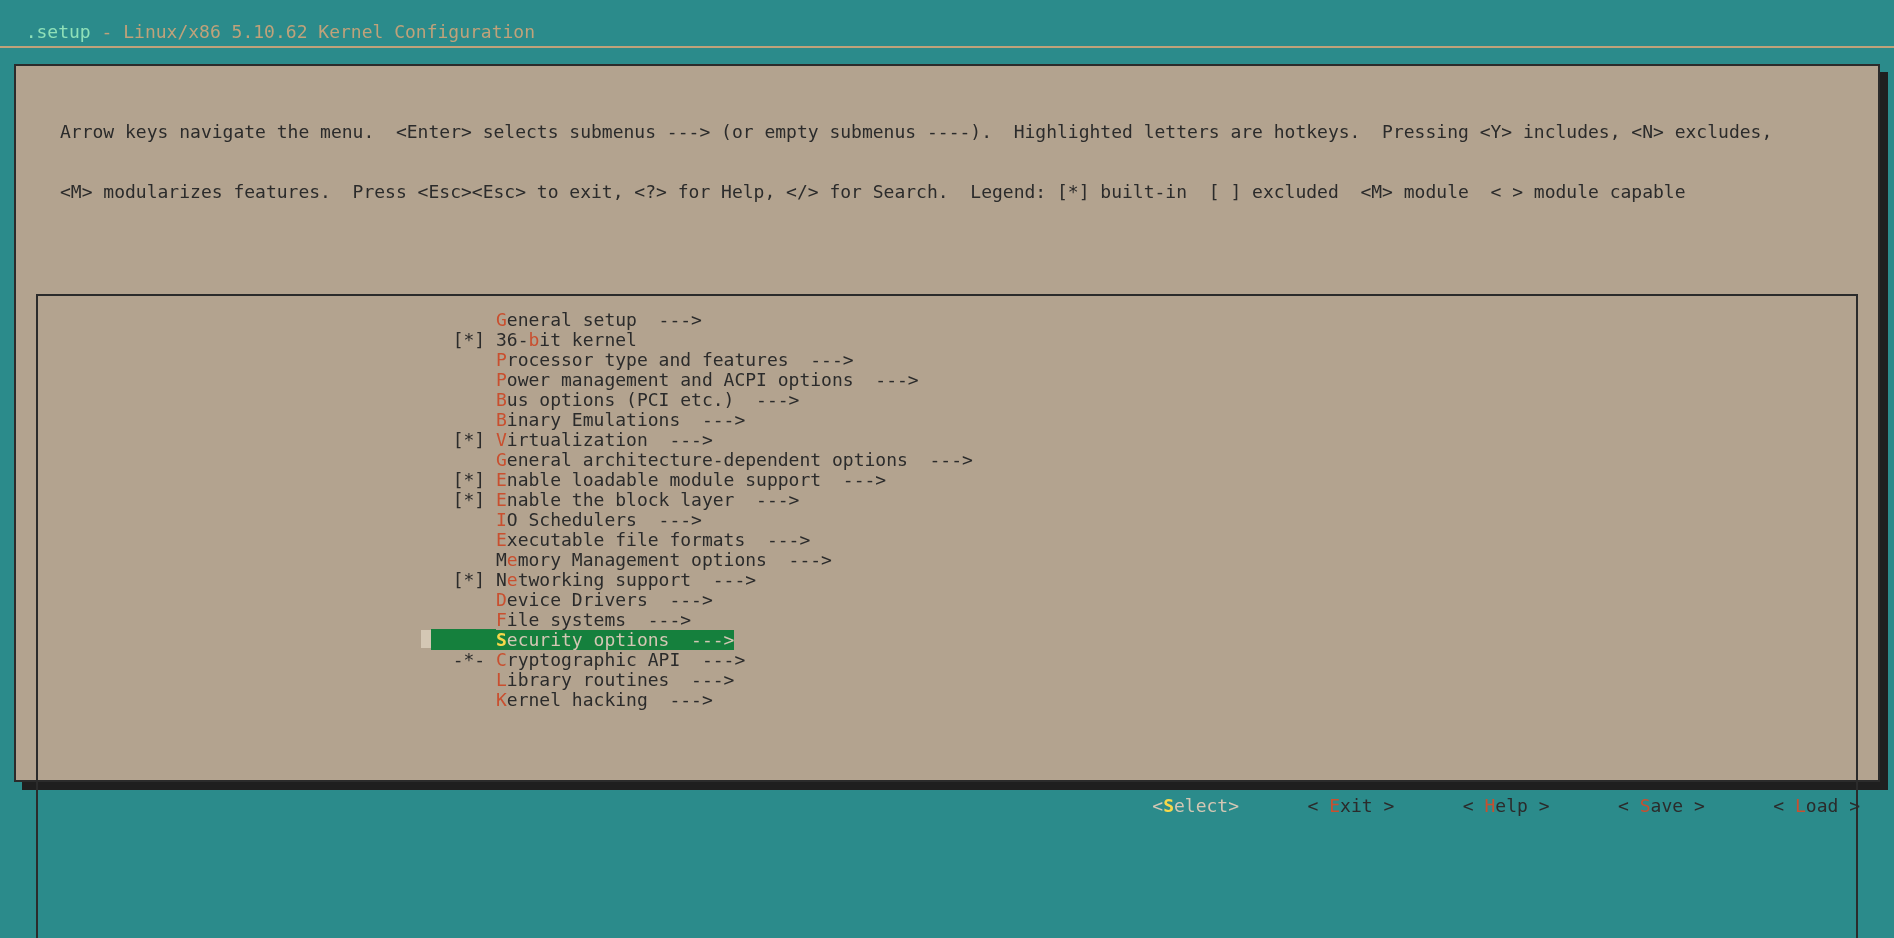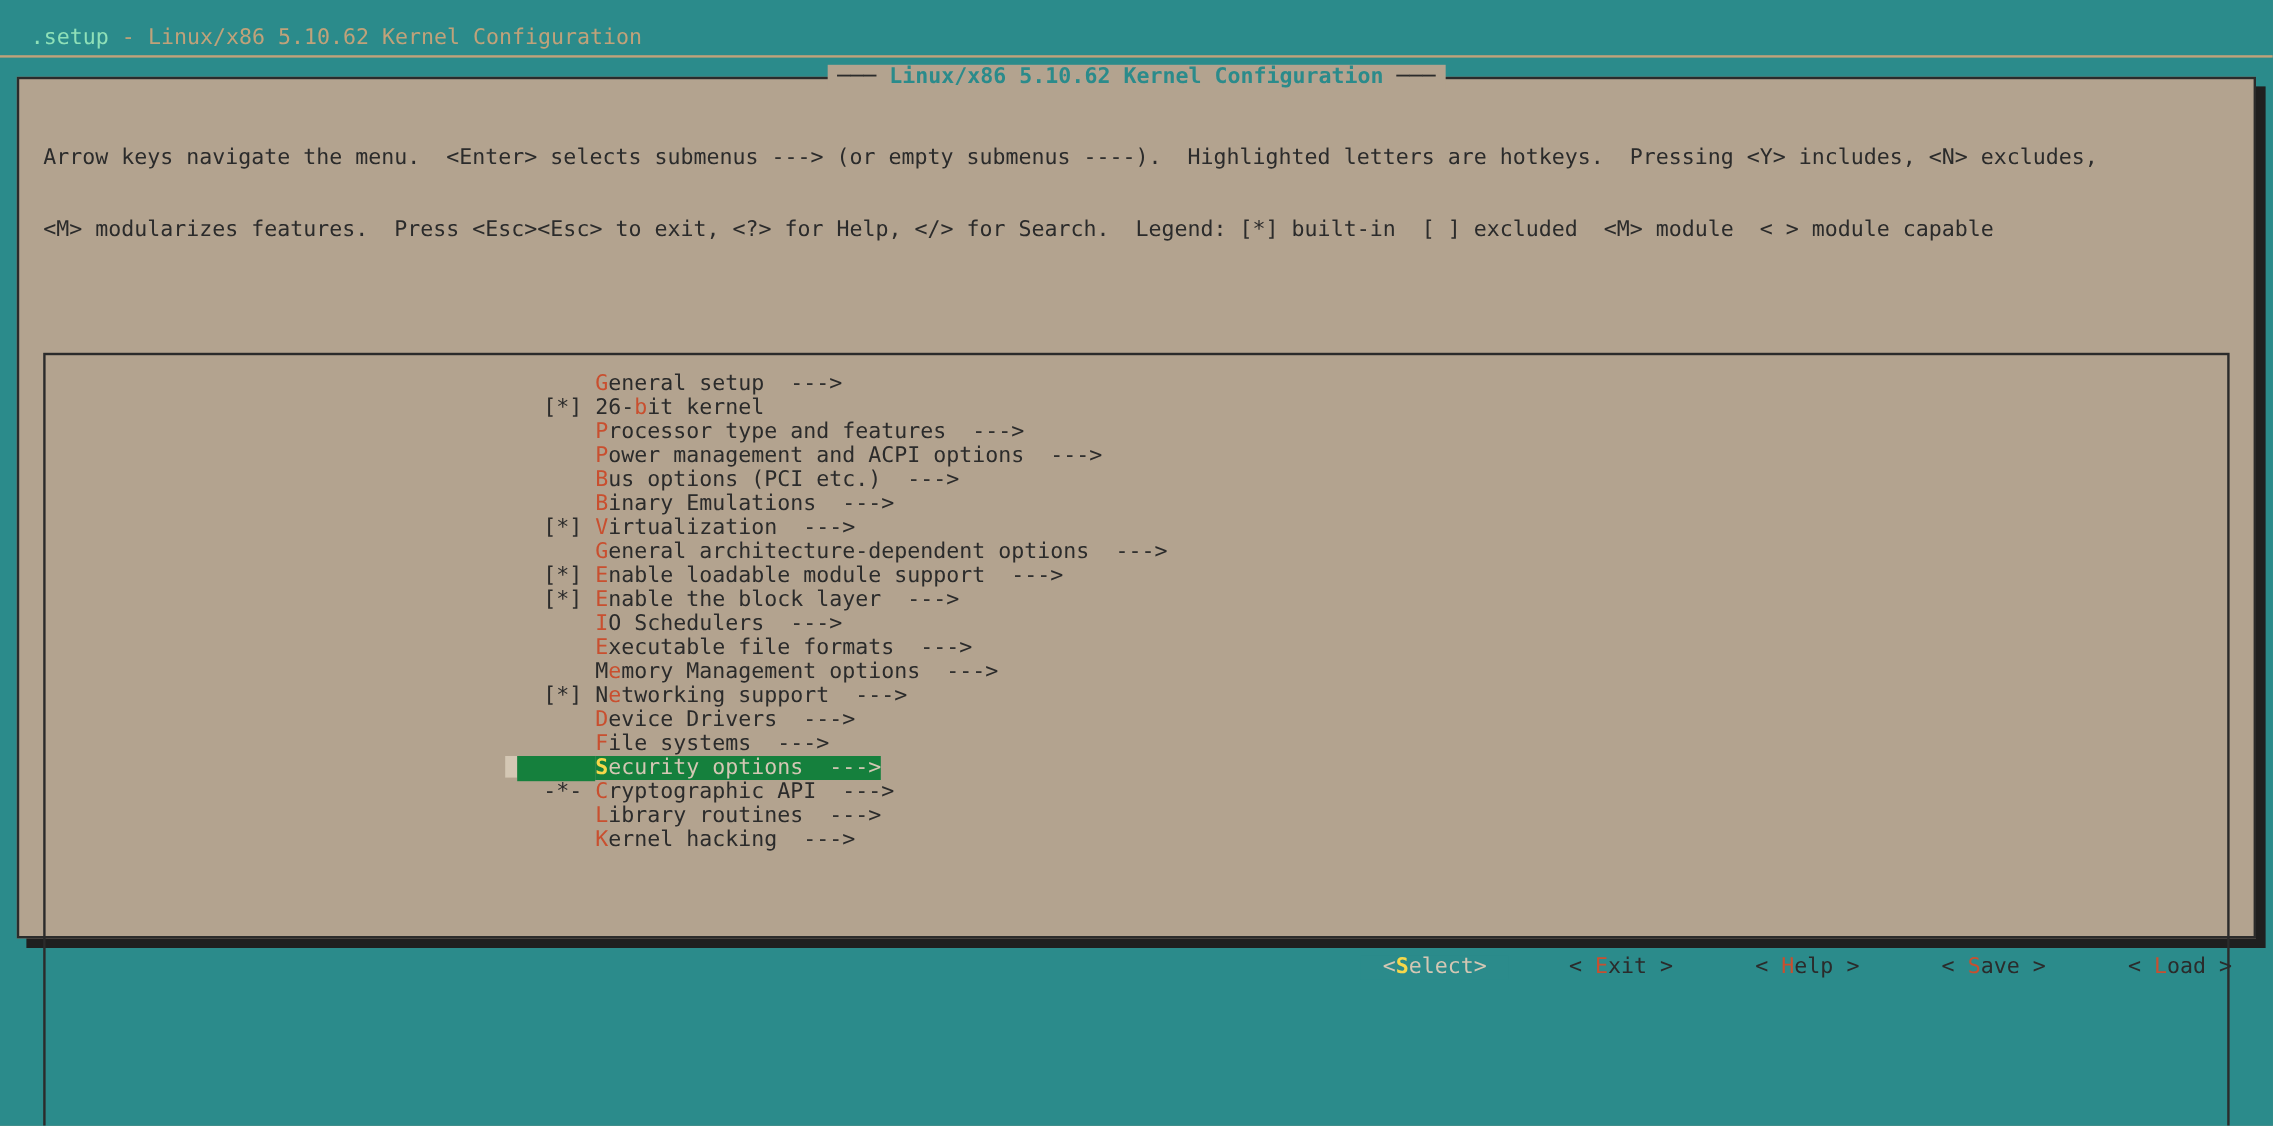--- a/index.html
+++ b/index.html
@@ -36,20 +36,21 @@
     color: #2b8b8b;
     font-weight: bold;
     padding: 0 8px;
     white-space: pre;
   }
   .outer-title .dash { color: #2b2b2b; font-weight: normal; }
   .help-text {
     color: #2b2b2b;
     padding: 16px 20px 8px 20px;
     white-space: pre-wrap;
+    margin-left: 24px;
   }
   .inner-frame {
     margin: 44px 20px 0 20px;
     border: 2px solid #2b2b2b;
     height: 696px;
     position: relative;
     padding-top: 14px;
   }
   .menu-list {
     color: #2b2b2b;
@@ -92,31 +93,30 @@
   .btn.active .hot { color: #f6d84a; font-weight: bold; }
 </style>
 </head>
 <body>
 
 <div class="titlebar">
   <span class="tfile">.setup</span><span> - </span><span>Linux/x86 5.10.62 Kernel Configuration</span>
 </div>
 
 <div class="outer-frame">
-  <div class="outer-title"><span class="dash">─── </span><span>Linux/x86 5.10.62 Kernel Configuration</span><span class="dash"> ───</span></div>
 
   <div class="help-text">
     <div>Arrow keys navigate the menu.  &lt;Enter&gt; selects submenus ---&gt; (or empty submenus ----).  Highlighted letters are hotkeys.  Pressing &lt;Y&gt; includes, &lt;N&gt; excludes,</div>
     <div>&lt;M&gt; modularizes features.  Press &lt;Esc&gt;&lt;Esc&gt; to exit, &lt;?&gt; for Help, &lt;/&gt; for Search.  Legend: [*] built-in  [ ] excluded  &lt;M&gt; module  &lt; &gt; module capable</div>
   </div>
 
   <div class="inner-frame">
     <div class="menu-list" id="menu-list">
         <div class="menu-row"><span class="indent">    </span><span class="label-area"><span class="hot">G</span><span>eneral setup  ---&gt;</span></span></div>
-        <div class="menu-row"><span class="indent">[*] </span><span class="label-area"><span>26-</span><span class="hot">b</span><span>it kernel</span></span></div>
+        <div class="menu-row"><span class="indent">[*] </span><span class="label-area"><span>36-</span><span class="hot">b</span><span>it kernel</span></span></div>
         <div class="menu-row"><span class="indent">    </span><span class="label-area"><span class="hot">P</span><span>rocessor type and features  ---&gt;</span></span></div>
         <div class="menu-row"><span class="indent">    </span><span class="label-area"><span class="hot">P</span><span>ower management and ACPI options  ---&gt;</span></span></div>
         <div class="menu-row"><span class="indent">    </span><span class="label-area"><span class="hot">B</span><span>us options (PCI etc.)  ---&gt;</span></span></div>
         <div class="menu-row"><span class="indent">    </span><span class="label-area"><span class="hot">B</span><span>inary Emulations  ---&gt;</span></span></div>
         <div class="menu-row"><span class="indent">[*] </span><span class="label-area"><span class="hot">V</span><span>irtualization  ---&gt;</span></span></div>
         <div class="menu-row"><span class="indent">    </span><span class="label-area"><span class="hot">G</span><span>eneral architecture-dependent options  ---&gt;</span></span></div>
         <div class="menu-row"><span class="indent">[*] </span><span class="label-area"><span class="hot">E</span><span>nable loadable module support  ---&gt;</span></span></div>
         <div class="menu-row"><span class="indent">[*] </span><span class="label-area"><span class="hot">E</span><span>nable the block layer  ---&gt;</span></span></div>
         <div class="menu-row"><span class="indent">    </span><span class="label-area"><span class="hot">I</span><span>O Schedulers  ---&gt;</span></span></div>
         <div class="menu-row"><span class="indent">    </span><span class="label-area"><span class="hot">E</span><span>xecutable file formats  ---&gt;</span></span></div>

